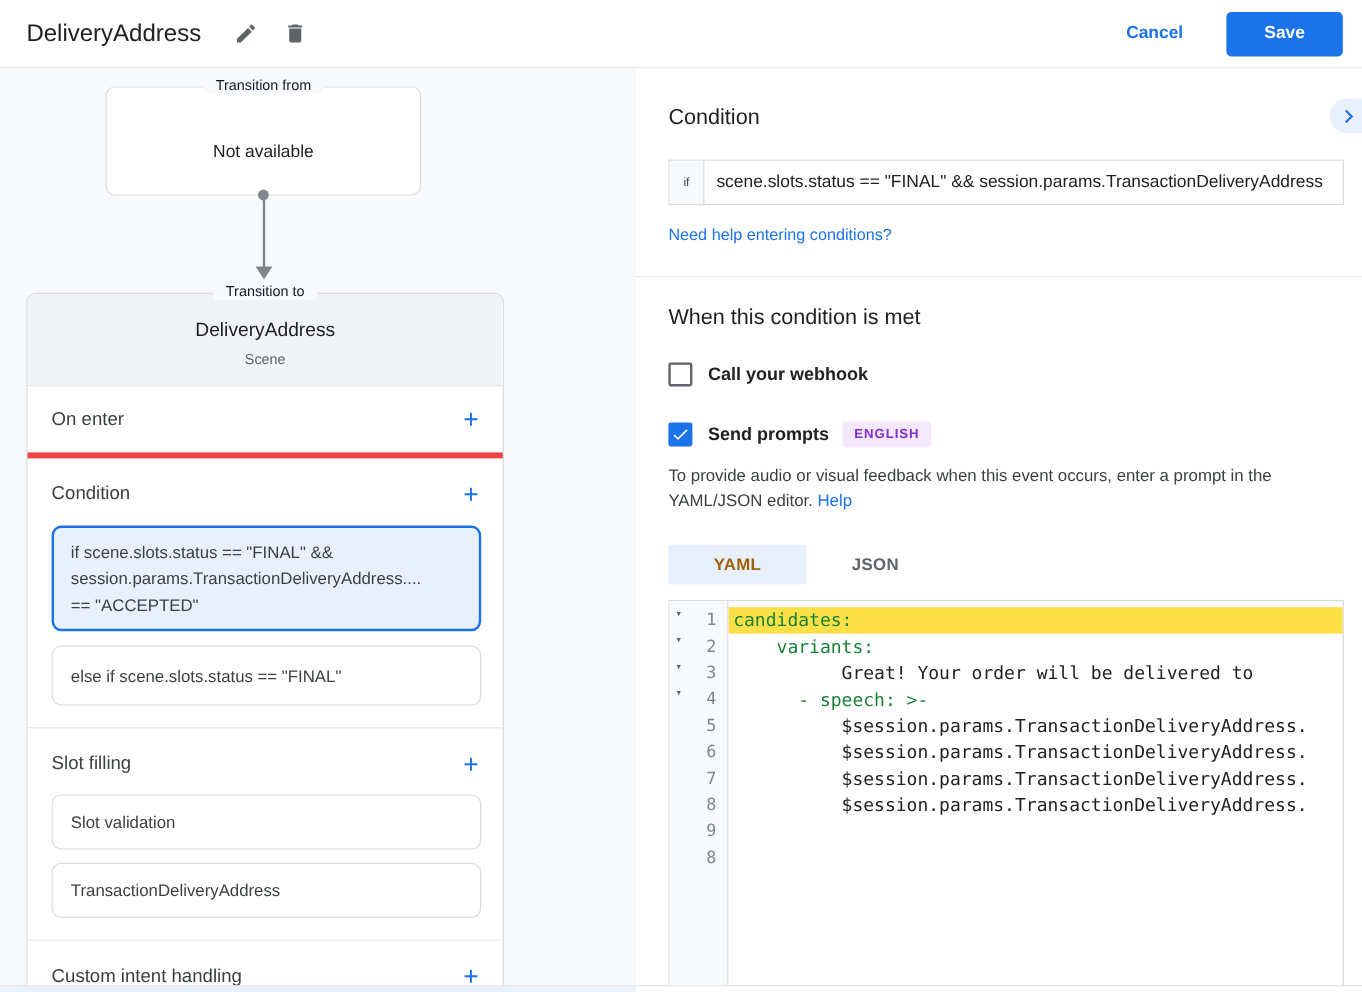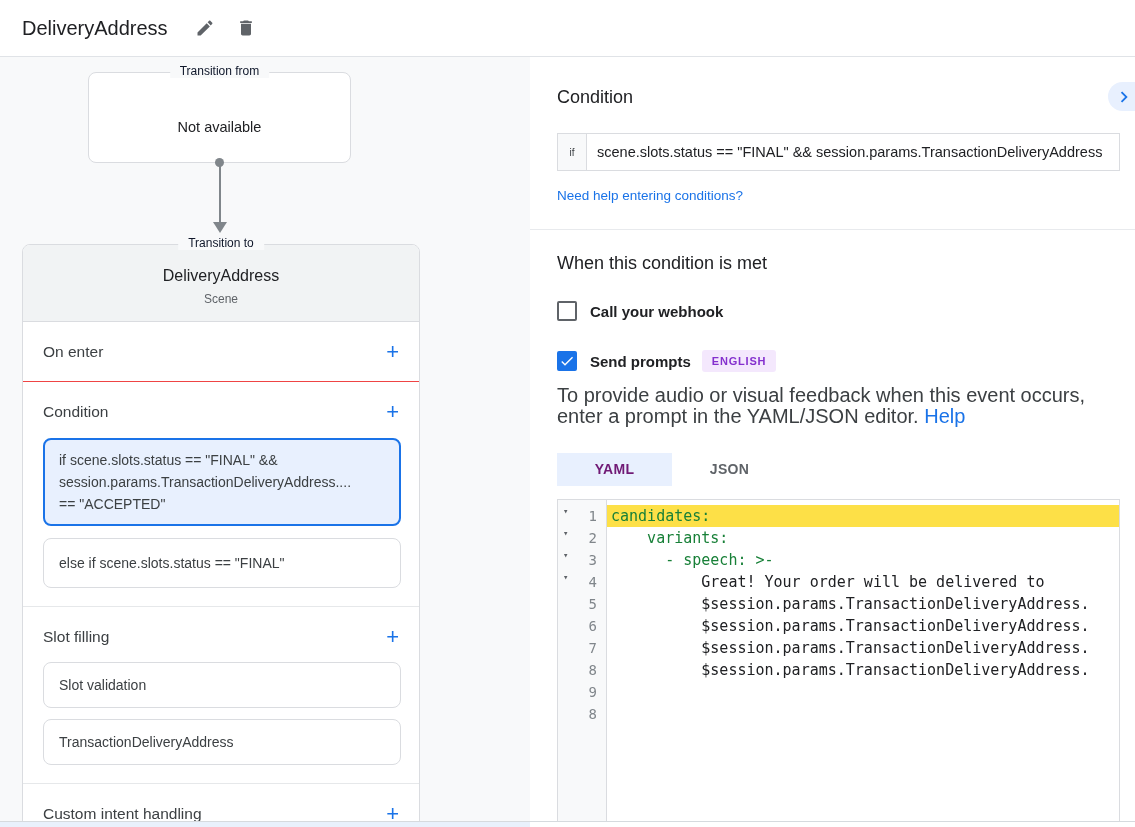--- a/index.html
+++ b/index.html
@@ -38,21 +38,21 @@
 
   
   .tto { position:absolute; left:22px; top:187px; width:398px; height:700px; background:#fff;
     border:1px solid #dadce0; border-radius:8px 8px 0 0; }
   .tto-header { background:#f1f3f4; border-bottom:1px solid #dadce0; border-radius:7px 7px 0 0;
     padding:22px 0 15px; text-align:center; }
   .tto-title { font-size:16px; color:#202124; margin-bottom:7px; }
   .tto-subtitle { font-size:12px; color:#5f6368; }
 
   .sec-row { display:flex; align-items:center; justify-content:space-between;
-    padding:0 18px 0 20px; height:60px; border-bottom:1px solid #ef4444; }
+    padding:0 18px 0 20px; height:60px; border-bottom:5px solid #ef4444; }
   .sec-label { font-size:15.5px; color:#3c4043; }
   .add-icon { color:#1a73e8; font-size:22px; font-weight:400; line-height:20px; cursor:pointer; padding:0 2px; }
 
   .section { padding:17px 18px 18px 20px; border-bottom:1px solid #e6e8ea; }
   .section-head { display:flex; align-items:center; justify-content:space-between; height:26px; }
 
   .cond-card { margin-top:13px; border:2px solid #1a73e8; background:#e8f0fe; border-radius:8px;
     padding:9px 14px; font-size:14px; line-height:22px; color:#3c4043; white-space:pre-line; cursor:pointer; }
   .cond-card.plain { border:1px solid #dadce0; background:#fff; padding:13px 15px; margin-top:12px; white-space:normal; }
   .slot-card { margin-top:11px; border:1px solid #dadce0; background:#fff; border-radius:8px;
@@ -78,27 +78,27 @@
   .check-row { display:flex; align-items:center; margin-top:27px; }
   .check-row.second { margin-top:29px; }
   .checkbox { width:20px; height:20px; flex:none; border:2px solid #5f6368; border-radius:2px;
     background:#fff; cursor:pointer; display:flex; align-items:center; justify-content:center; }
   .checkbox.checked { border-color:#1a73e8; background:#1a73e8; }
   .checkbox svg { width:16px; height:16px; fill:#fff; }
   .check-label { margin-left:13px; font-size:15px; font-weight:700; color:#202124; }
   .lang-badge { margin-left:11px; background:#f4e8fd; color:#8430ce; font-size:11px; font-weight:700;
     letter-spacing:0.8px; padding:5px 10px; border-radius:3px; }
 
-  .helper { margin-top:13px; width:567px; font-size:20px; line-height:21px; color:#3c4043; }
+  .helper { margin-top:13px; width:567px; font-size:14px; line-height:21px; color:#3c4043; }
   .helper a { color:#1a73e8; text-decoration:none; cursor:pointer; }
 
   .tabs { margin-top:26px; display:flex; }
   .tab { width:115px; height:33px; line-height:33px; text-align:center; font-size:14px;
     font-weight:700; letter-spacing:0.3px; cursor:pointer; }
-  .tab.active { color:#701a75; background:#e8f0fe; }
+  .tab.active { color:#a16207; background:#e8f0fe; }
   .tab.inactive { color:#5f6368; }
 
   
   .editor { margin-top:13px; width:563px; height:343px; border:1px solid #dadce0; display:flex;
     font-family:"DejaVu Sans Mono","Liberation Mono",monospace; font-size:15px; }
   .gutter { width:49px; flex:none; background:#f8f9fa; border-right:1px solid #dadce0; padding-top:5px; }
   .g-row { position:relative; height:22px; }
   .fold-icon { position:absolute; left:5px; top:1px; font-size:9px; color:#5f6368; cursor:pointer; }
   .lnum { display:block; text-align:right; padding-right:9px; font-size:14px; color:#80868b; line-height:22px; }
   .code { flex:1; padding-top:5px; overflow:hidden; }
@@ -115,20 +115,24 @@
 <body>
 
 <header class="app-header">
   <span class="app-title">DeliveryAddress</span>
   <svg class="hicon edit" viewBox="0 0 24 24">
     <path d="M3 17.25V21h3.75L17.81 10.19l-3.75-3.75L3 17.25zM20.71 7.04c.39-.39.39-1.02 0-1.41l-2.34-2.34c-.39-.39-1.02-.39-1.41 0l-1.83 1.83 3.75 3.75 1.83-1.83z"></path>
   </svg>
   <svg class="hicon trash" viewBox="0 0 24 24">
     <path d="M6 19c0 1.1.9 2 2 2h8c1.1 0 2-.9 2-2V7H6v12zM19 4h-3.5l-1-1h-5l-1 1H5v2h14V4z"></path>
   </svg>
+  <div class="header-actions">
+    <button class="cancel-btn">Cancel</button>
+    <button class="save-btn">Save</button>
+  </div>
 </header>
 
 <div class="main">
 
   <div class="canvas">
 
     <div class="tfrom">
       <span class="legend">Transition from</span>
       <div class="tfrom-value">Not available</div>
     </div>
@@ -253,22 +257,22 @@
         <div class="g-row">
             <span class="lnum">9</span>
           </div>
         <div class="g-row">
             <span class="lnum">8</span>
           </div>
       </div>
       <div class="code">
         <div class="code-row green hl">candidates:</div>
         <div class="code-row green">    variants:</div>
+        <div class="code-row">          Great! Your order will be delivered to</div>
         <div class="code-row green">      - speech: &gt;-</div>
-        <div class="code-row">          Great! Your order will be delivered to</div>
         <div class="code-row">          $session.params.TransactionDeliveryAddress.</div>
         <div class="code-row">          $session.params.TransactionDeliveryAddress.</div>
         <div class="code-row">          $session.params.TransactionDeliveryAddress.</div>
         <div class="code-row">          $session.params.TransactionDeliveryAddress.</div>
         <div class="code-row"></div>
       </div>
     </div>
   </div>
 </div>
 

